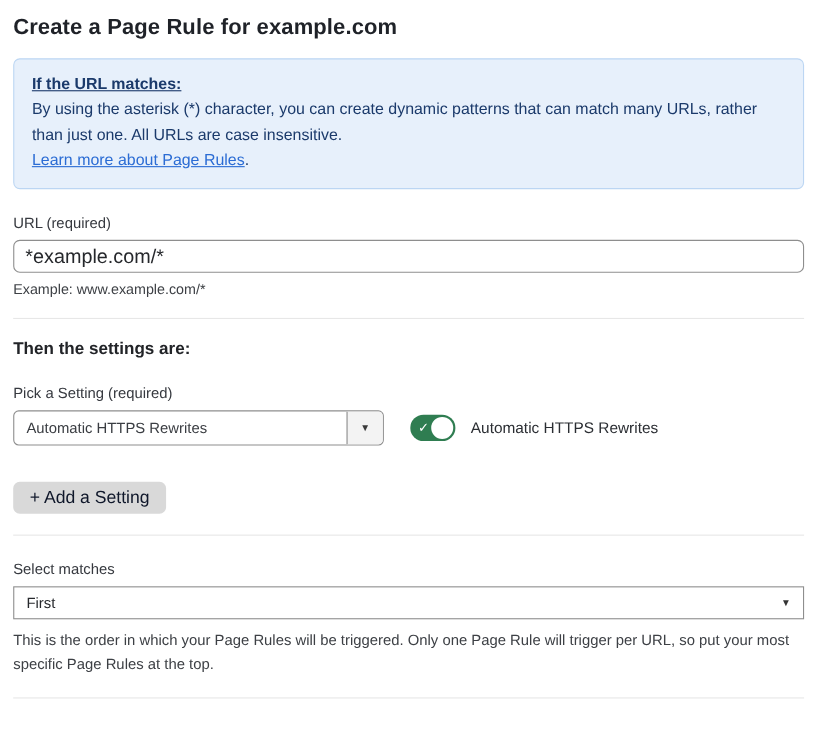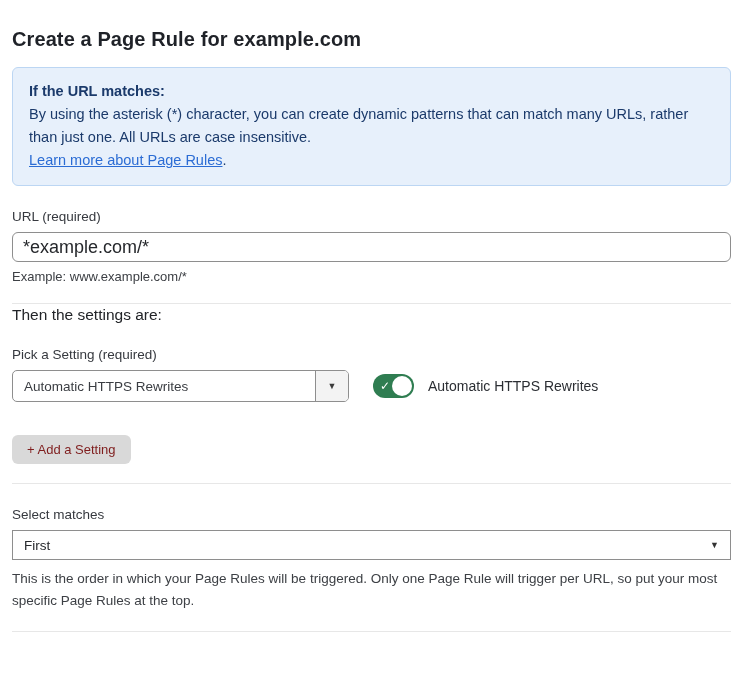--- a/index.html
+++ b/index.html
@@ -11,34 +11,34 @@
     color: #26282c;
     overflow: hidden;
   }
   .container { padding: 11px 12px 0 12px; }
 
   h1.page-title {
     font-size: 20px;
     font-weight: 700;
     color: #1f2228;
     letter-spacing: 0.1px;
-    margin-top: 17px;
+    margin-top: 3px;
   }
 
   .info-box {
     margin-top: 16px;
     background: #e7f0fb;
     border: 1px solid #bcd6f3;
     border-radius: 6px;
     padding: 12px 16px 13px 16px;
     font-size: 14.5px;
     line-height: 23px;
     color: #1b3a6b;
   }
-  .info-box .info-heading { font-weight: 700; }
+  .info-box .info-heading { font-weight: 700; text-decoration: underline; }
   .info-box a.info-link {
     color: #2b6cd4;
     text-decoration: underline;
     cursor: pointer;
   }
 
   .field-label {
     font-size: 13.5px;
     color: #36393f;
     margin-top: 23px;
@@ -65,23 +65,23 @@
   }
 
   .divider {
     border: none;
     border-top: 1px solid #e7e7e7;
     margin-top: 19px;
   }
 
   h2.section-heading {
     font-size: 15.5px;
-    font-weight: 400;
+    font-weight: 700;
     color: #222428;
-    margin-top: 2px;
+    margin-top: 19px;
   }
 
   .setting-row {
     display: flex;
     align-items: center;
     margin-top: 0;
   }
 
   .select-composite {
     display: flex;
@@ -148,22 +148,22 @@
     color: #2b2e33;
   }
 
   button {
     font-family: inherit;
     border: none;
     cursor: pointer;
   }
   .btn-gray {
     background: #d9d9d9;
-    color: #7f1d1d;
-    font-size: 13px;
+    color: #0f172a;
+    font-size: 16px;
     border-radius: 6px;
     height: 30px;
     padding: 0 15px;
   }
   .add-setting-btn { margin-top: 33px; height: 29px; }
 
   .order-select {
     position: relative;
     width: 719px;
     height: 30px;

